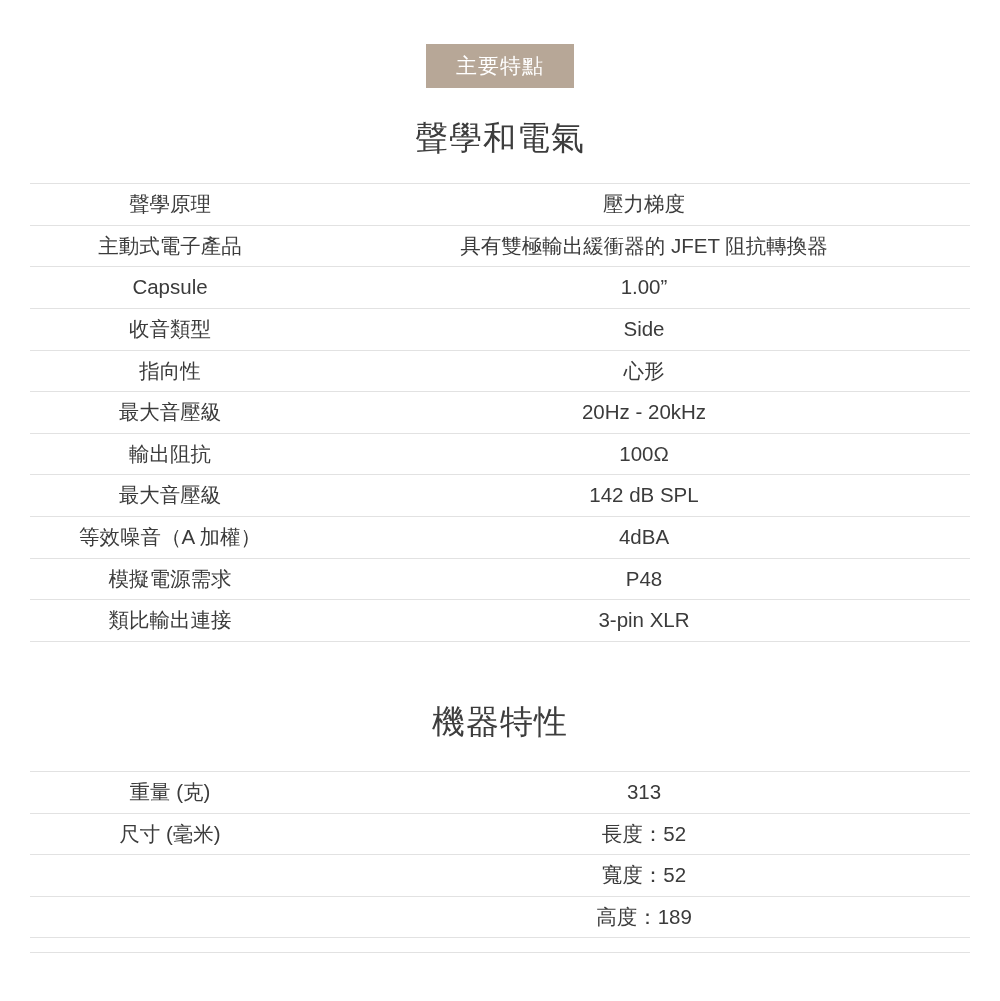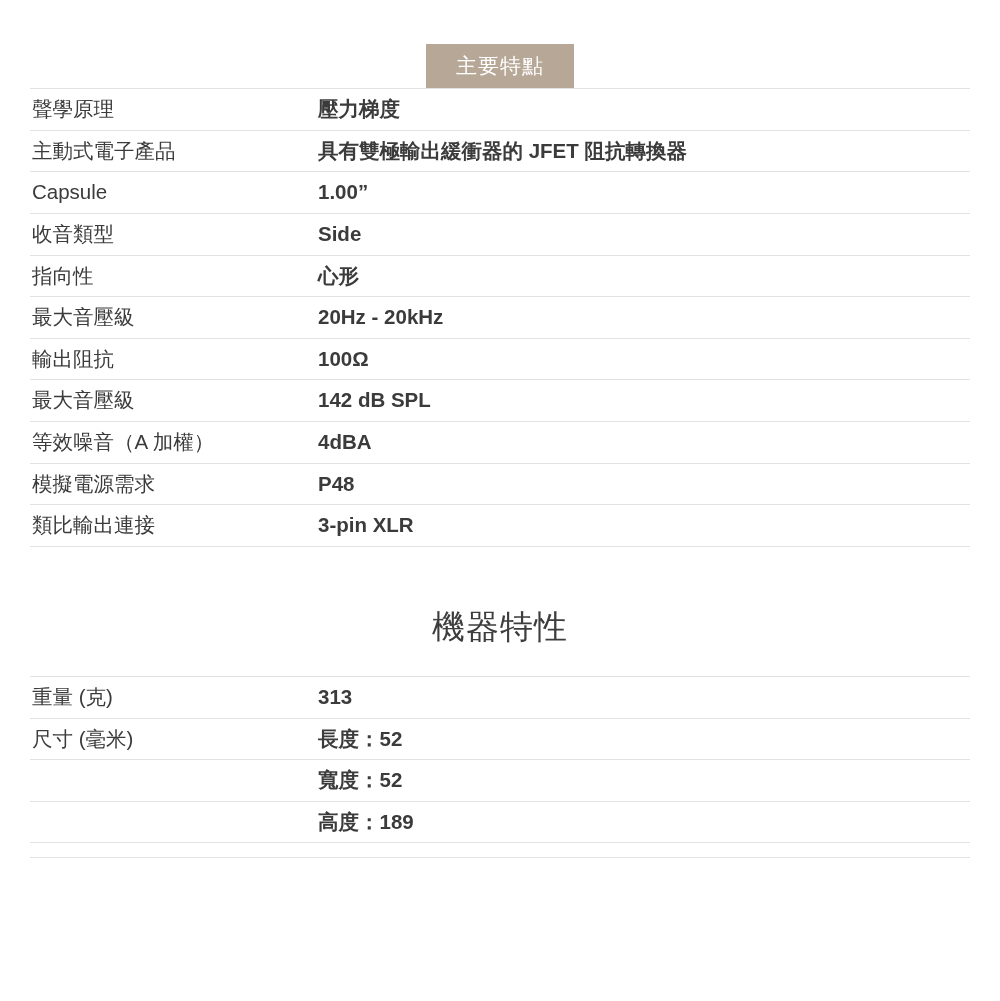--- a/index.html
+++ b/index.html
@@ -48,20 +48,21 @@
   }
   .section-title.first { padding-top: 28px; padding-bottom: 22px; }
   .section-title.second { padding-top: 58px; padding-bottom: 26px; font-family: Liberation Serif, serif; }
 
   
   .spec-table {
     width: 940px;
     margin: 0 auto;
     border-collapse: collapse;
     table-layout: fixed;
+    text-align: center;
   }
   .spec-table tr {
     border-bottom: 1px solid #e2e2e2;
   }
   .spec-table tr.top-line {
     border-top: 1px solid #e2e2e2;
   }
   .spec-table td {
     padding: 7px 0 8px 0;
     font-size: 20.5px;
@@ -69,39 +70,39 @@
     vertical-align: top;
     line-height: 1.25;
     white-space: nowrap;
   }
   .spec-table td.label {
     width: 276px;
     padding-left: 2px;
   }
   .spec-table td.value {
     padding-left: 10px;
-    font-weight: bold;
   }
   .spec-table td.value.small {
     font-size: 19px;
   }
   .spacer-row td {
     height: 14px;
     padding: 0;
   }
 </style>
 </head>
 <body>
 
 <div class="page">
 
   <div class="badge-row">
     <div class="badge">主要特點</div>
   </div>
 
+  <h2 class="section-title first">聲學和電氣</h2>
 
   <table class="spec-table">
     <tbody>
       <tr class="top-line">
         <td class="label">聲學原理</td>
         <td class="value">壓力梯度</td>
       </tr>
       <tr>
         <td class="label">主動式電子產品</td>
         <td class="value">具有雙極輸出緩衝器的 JFET 阻抗轉換器</td>

